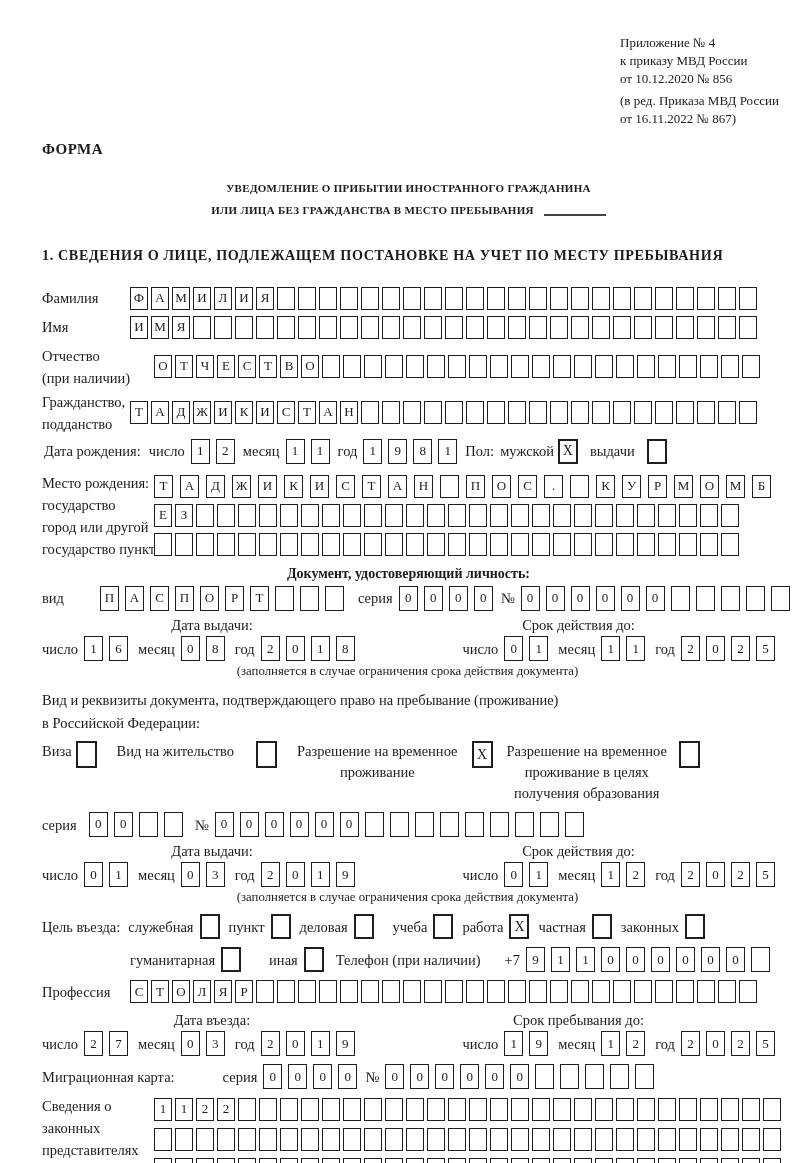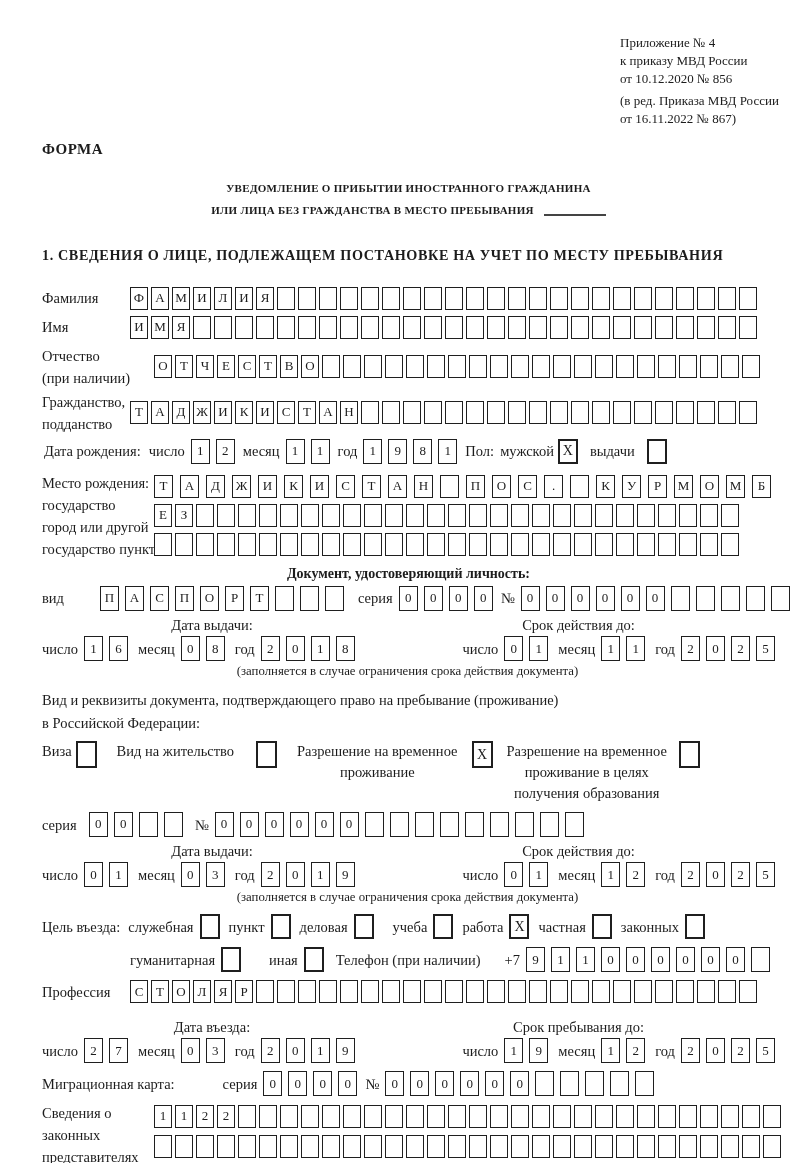--- a/index.html
+++ b/index.html
@@ -600,21 +600,21 @@
         <span class="cell"></span>
         <span class="cell"></span>
         <span class="cell"></span>
         <span class="cell"></span>
         <span class="cell"></span>
         <span class="cell"></span>
         <span class="cell"></span>
       </span>
   </div>
 
-  <div class="date-heads" style="margin-top:15px">
+  <div class="date-heads" style="margin-top:8px">
     <div class="dh-l">Дата въезда:</div>
     <div class="dh-r">Срок пребывания до:</div>
   </div>
   <div class="date-row">
     <span class="lbl" style="margin-left:0">число</span>
     <span class="cells sp">
         <span class="cell">2</span>
         <span class="cell">7</span>
       </span>
     <span class="lbl" style="margin-left:10px">месяц</span>

